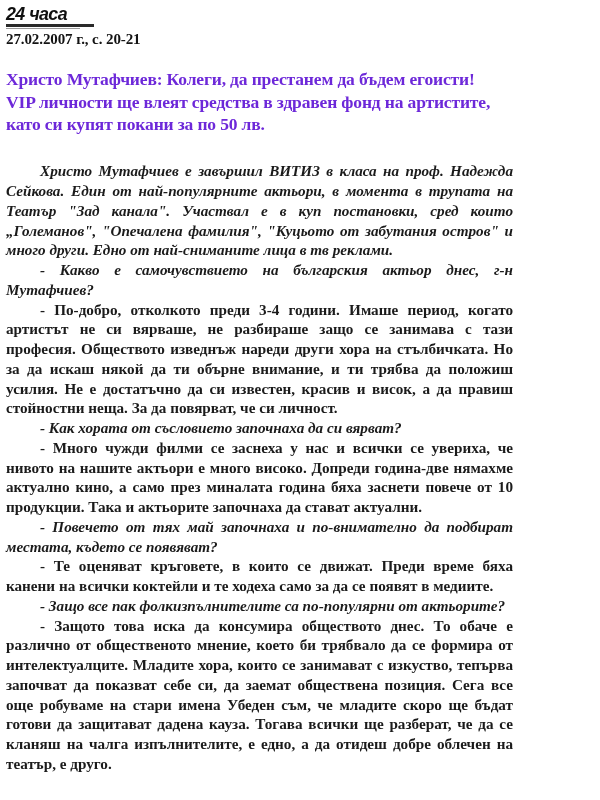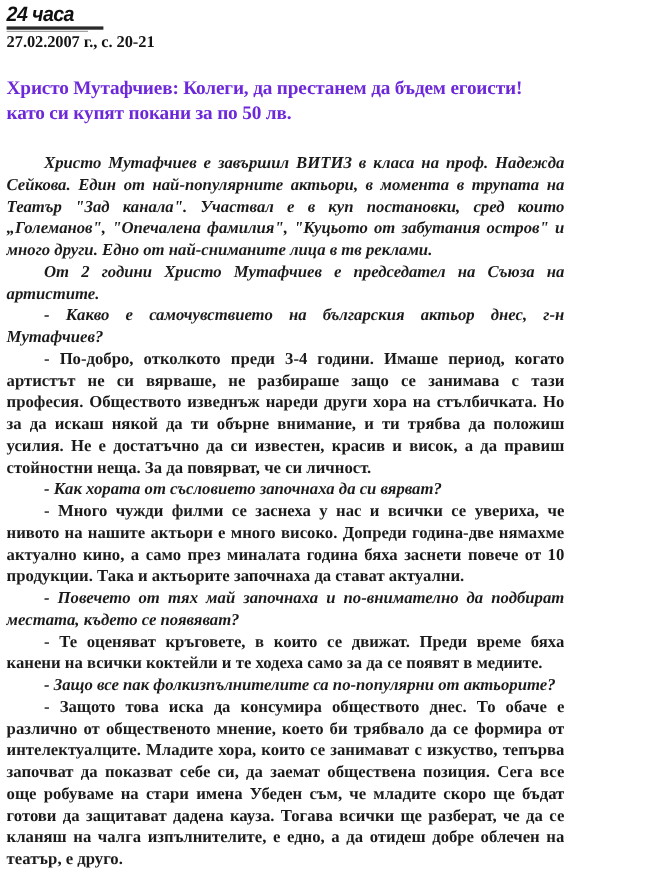--- a/index.html
+++ b/index.html
@@ -105,27 +105,27 @@
 
   <div class="masthead">
     <div class="logo">24 часа</div>
     <div class="logo-rule"></div>
     <div class="logo-rule-thin"></div>
     <div class="dateline">27.02.2007 г., с. 20-21</div>
   </div>
 
   <div class="headline">
     <span class="hl-line">Христо Мутафчиев: Колеги, да престанем да бъдем егоисти!</span>
+    <span class="hl-line">VIP личности ще влеят средства в здравен фонд на артистите,</span>
     <span class="hl-line">като си купят покани за по 50 лв.</span>
   </div>
 
   <div class="article">
 
     <p class="intro">Христо Мутафчиев е завършил ВИТИЗ в класа на проф. Надежда Сейкова. Един от най-популярните актьори, в момента в трупата на Театър "Зад канала". Участвал е в куп постановки, сред които „Големанов", "Опечалена фамилия", "Куцьото от забутания остров" и много други. Едно от най-сниманите лица в тв реклами.</p>
-    <p class="intro">От 2 години Христо Мутафчиев е председател на Съюза на артистите.</p>
 
     <p class="question para-gap">- Какво е самочувствието на българския актьор днес, г-н Мутафчиев?</p>
     <p class="answer">- По-добро, отколкото преди 3-4 години. Имаше период, когато артистът не си вярваше, не разбираше защо се занимава с тази професия. Обществото изведнъж нареди други хора на стълбичката. Но за да искаш някой да ти обърне внимание, и ти трябва да положиш усилия. Не е достатъчно да си известен, красив и висок, а да правиш стойностни неща. За да повярват, че си личност.</p>
 
     <p class="question">- Как хората от съсловието започнаха да си вярват?</p>
     <p class="answer">- Много чужди филми се заснеха у нас и всички се увериха, че нивото на нашите актьори е много високо. Допреди година-две нямахме актуално кино, а само през миналата година бяха заснети повече от 10 продукции. Така и актьорите започнаха да стават актуални.</p>
 
     <p class="question">- Повечето от тях май започнаха и по-внимателно да подбират местата, където се появяват?</p>
     <p class="answer">- Те оценяват кръговете, в които се движат. Преди време бяха канени на всички коктейли и те ходеха само за да се появят в медиите.</p>
 

